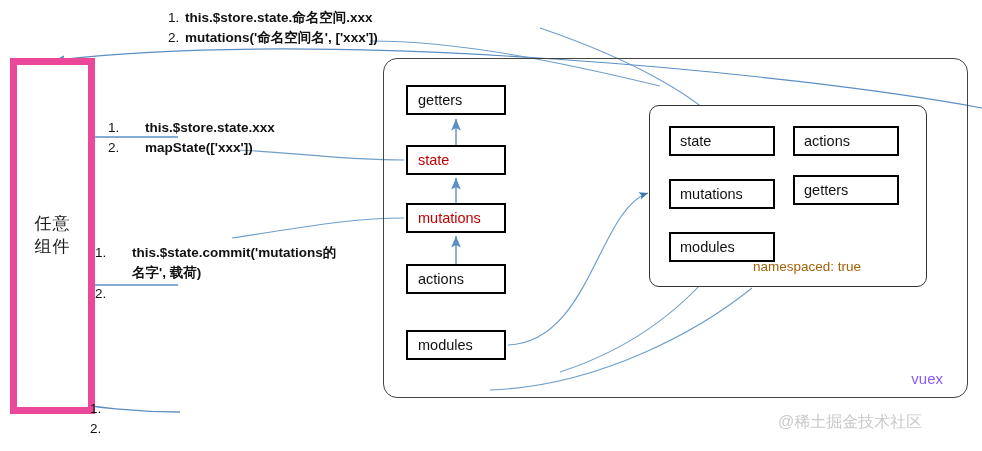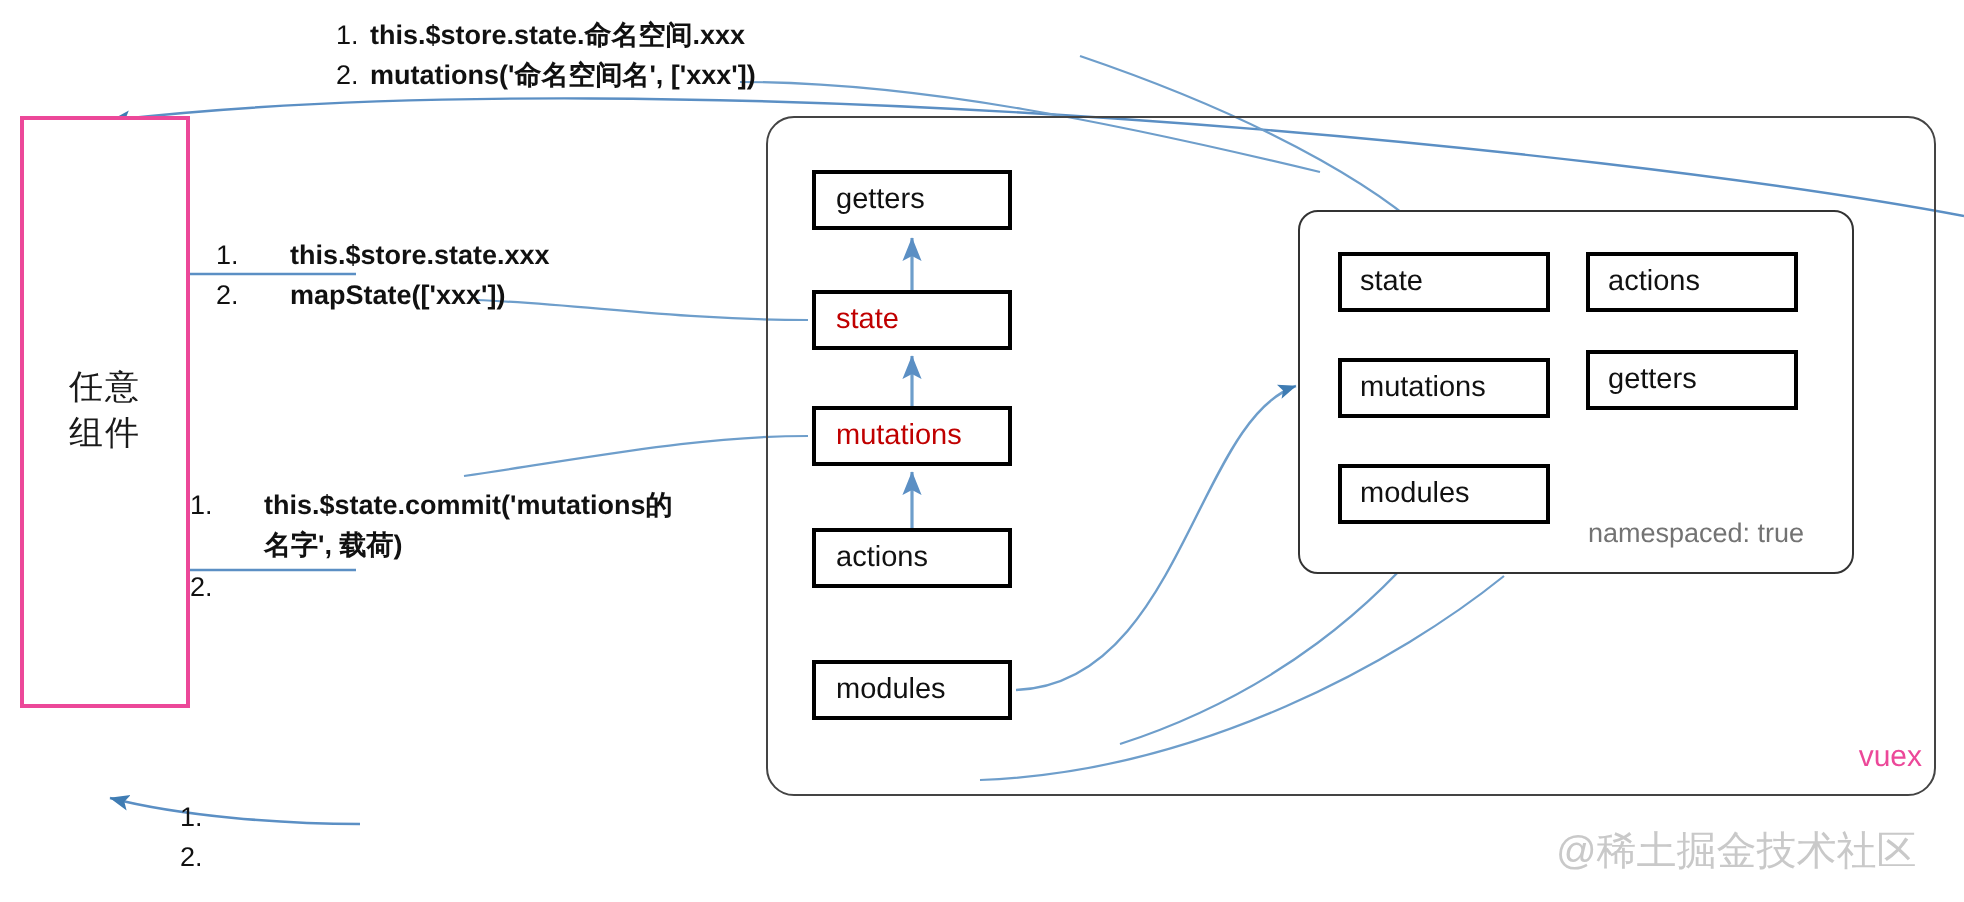--- a/index.html
+++ b/index.html
@@ -21,22 +21,22 @@
     width: 982px; height: 451px;
     pointer-events: none;
   }
 
   
   .component-box {
     position: absolute;
     left: 10px;
     top: 58px;
     width: 85px;
-    height: 296px;
-    border: 2px solid #ec4899;
+    height: 356px;
+    border: 7px solid #ec4899;
     box-sizing: border-box;
     background: #ffffff;
     display: flex;
     align-items: center;
     justify-content: center;
   }
   .component-label {
     font-size: 17px;
     color: #1a1a1a;
     line-height: 1.35;
@@ -87,24 +87,24 @@
     top: 58px;
     width: 585px;
     height: 340px;
     border: 1.3px solid #444444;
     border-radius: 14px;
     box-sizing: border-box;
     background: transparent;
   }
   .vuex-label {
     position: absolute;
-    right: 6px;
+    right: 24px;
     bottom: 10px;
     font-size: 15px;
-    color: #ec4899;
+    color: #8b5cf6;
   }
 
   
   .core-box {
     position: absolute;
     width: 100px;
     height: 30px;
     border: 2.5px solid #000000;
     box-sizing: border-box;
     background: #ffffff;
@@ -148,33 +148,33 @@
     color: #111111;
   }
   #ns-state     { left: 669px; top: 126px; }
   #ns-actions   { left: 793px; top: 126px; }
   #ns-mutations { left: 669px; top: 179px; }
   #ns-getters   { left: 793px; top: 175px; }
   #ns-modules   { left: 669px; top: 232px; }
 
   .ns-flag {
     position: absolute;
-    left: 794px;
+    left: 753px;
     top: 259px;
     font-size: 13.5px;
-    color: #737373;
+    color: #a16207;
     white-space: nowrap;
   }
 
   
   .watermark {
     position: absolute;
     left: 778px;
     top: 412px;
-    font-size: 20px;
+    font-size: 16px;
     color: #c9c9c9;
     white-space: nowrap;
   }
 </style>
 </head>
 <body>
 
 <div id="canvas">
 
   <svg id="wires" viewBox="0 0 982 451" xmlns="http://www.w3.org/2000/svg">

